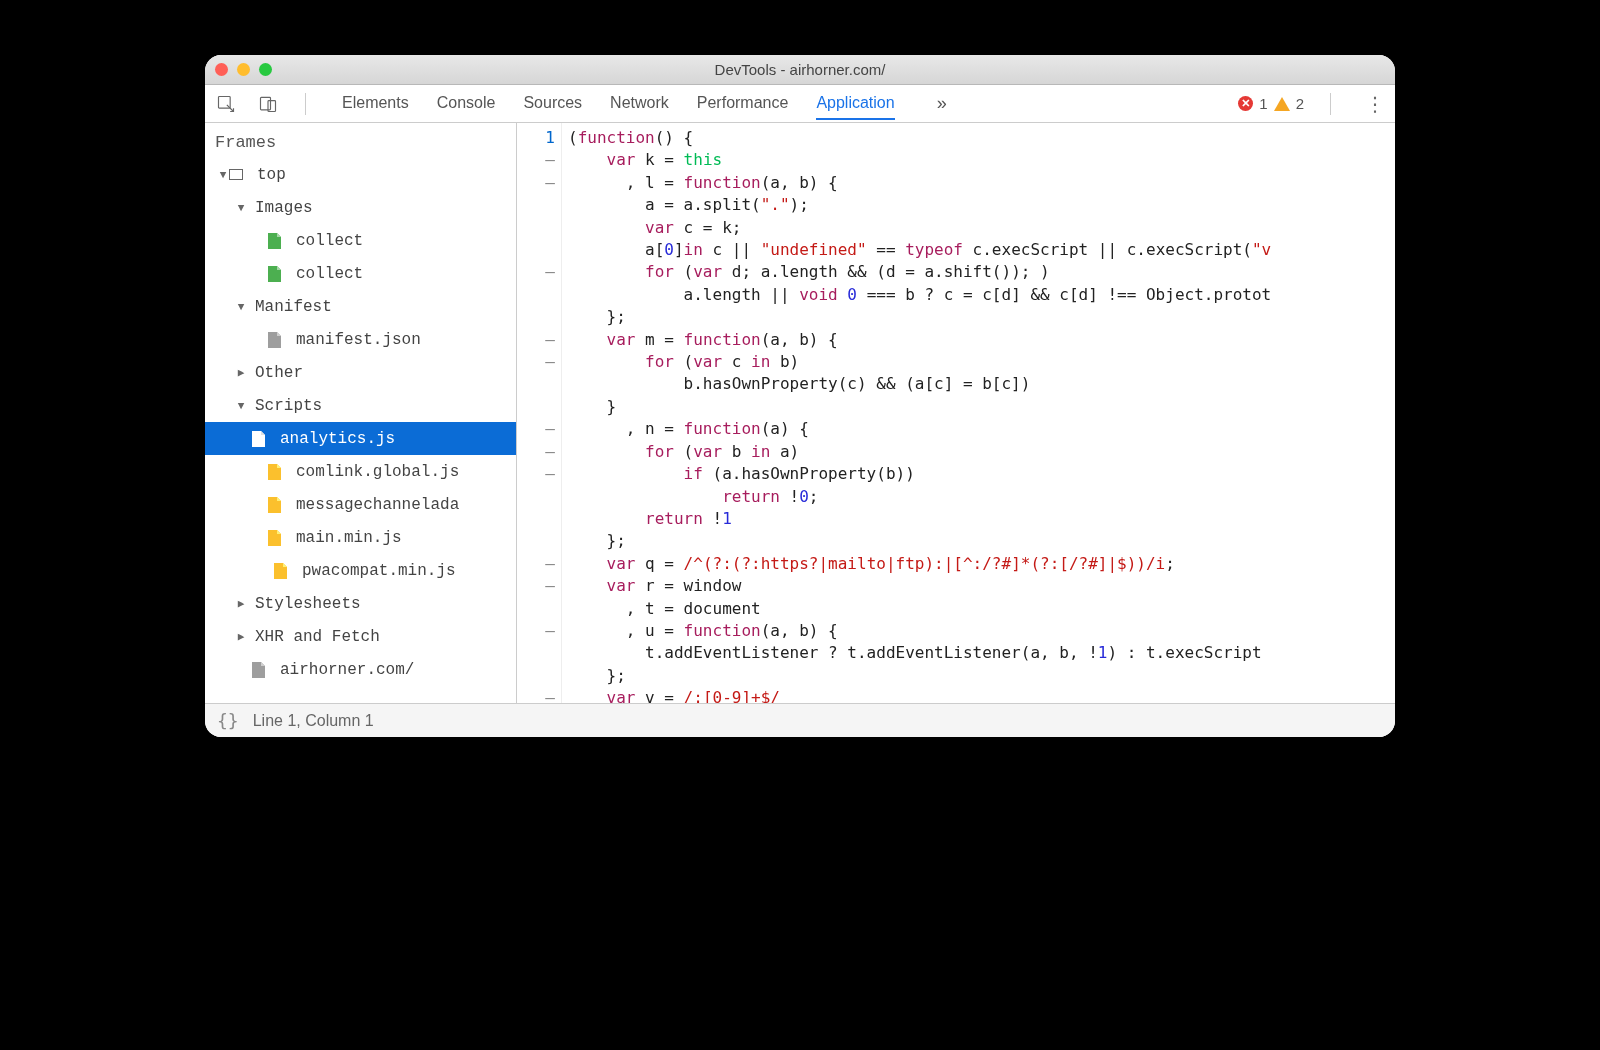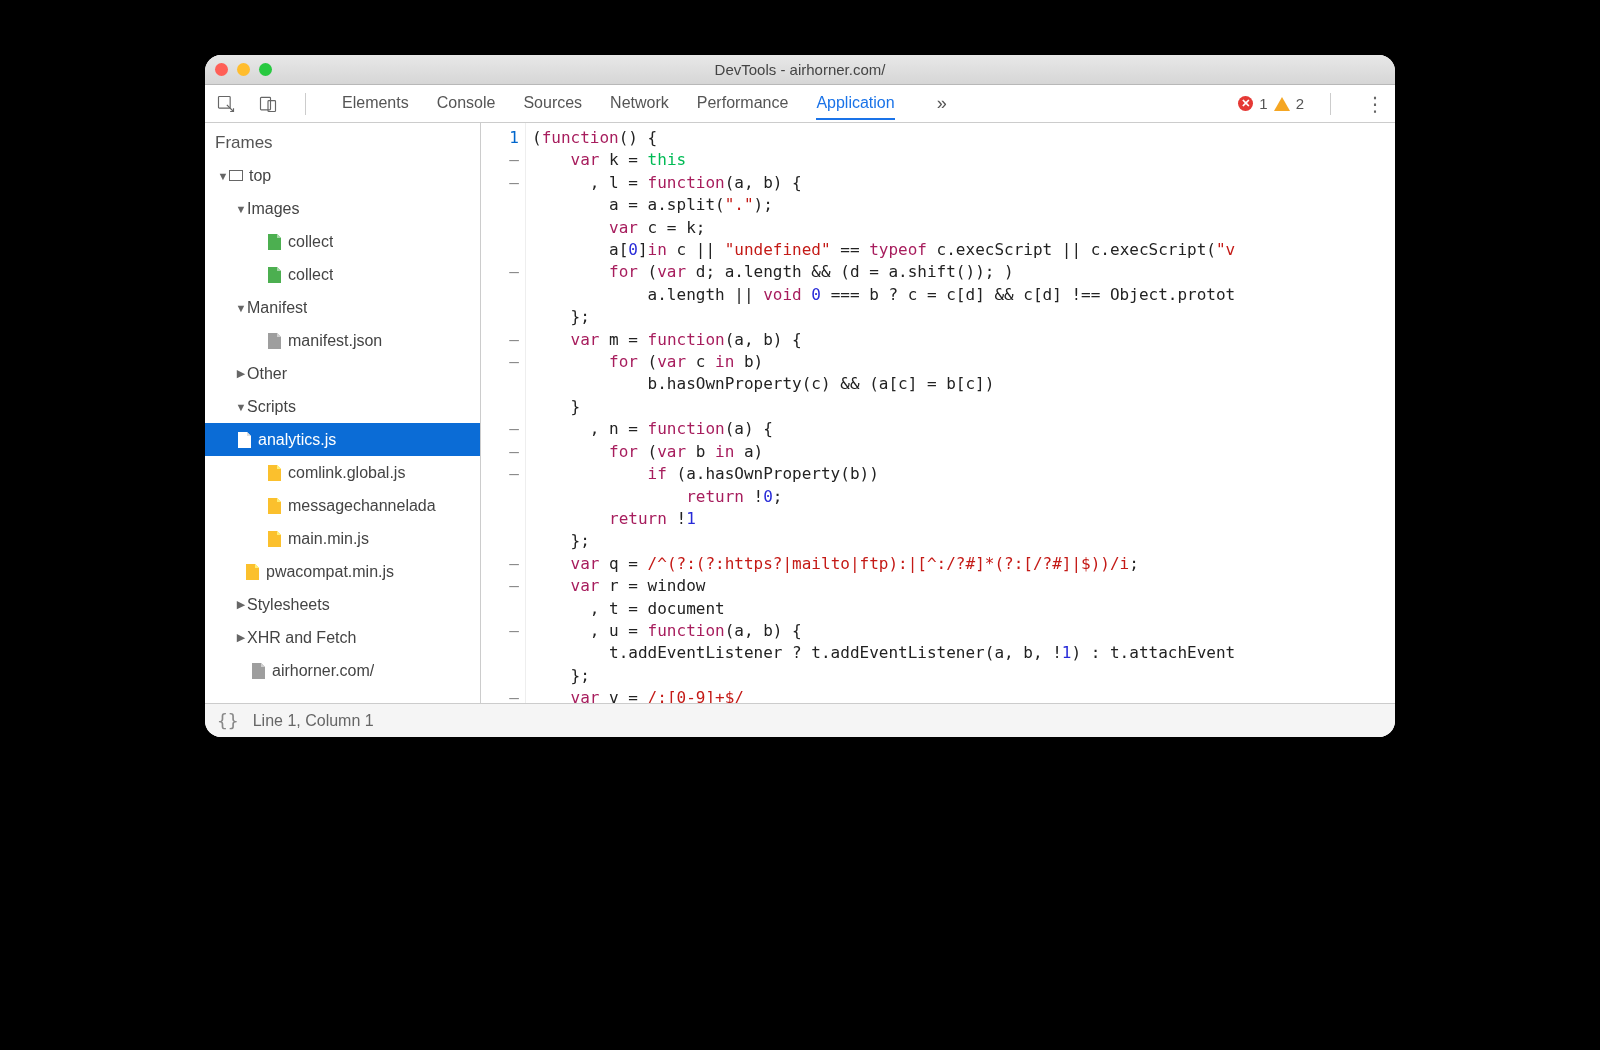--- a/index.html
+++ b/index.html
@@ -53,38 +53,39 @@
   .tab.active { color:#1a73e8; border-bottom:2px solid #1a73e8;text-align:right; }
   .more-tabs { margin-left:22px; color:#555; font-size:18px; }
   .spacer { flex:1; }
   .badges { display:flex; align-items:center; gap:6px; font-size:15px; color:#555; }
   .circ { width:15px; height:15px; border-radius:50%; display:inline-flex; align-items:center; justify-content:center; color:#fff; font-size:11px; font-weight:bold; }
   .circ.err { background:#e53935; }
   .tri { width:0; height:0; border-left:8px solid transparent; border-right:8px solid transparent; border-bottom:14px solid #f5a623; display:inline-block; position:relative; }
   .kebab { margin-left:8px; color:#666; font-size:20px; line-height:1; }
   .body { display:flex; height: 580px; }
   .sidebar {
-    width: 276px;
+    width: 312px;
     border-right:1px solid #ccc;
     overflow:hidden;
     font-size:16px;
     color:#444;
     display:flex;
     flex-direction:column;
+    font-family:Liberation Mono, monospace;
   }
   .side-hdr { padding:10px 10px 6px 10px; color:#555; font-size:17px; }
   .tree { flex:1; overflow:hidden; }
   .row { display:flex; align-items:center; height:33px; white-space:nowrap; overflow:hidden; text-overflow:ellipsis; cursor:pointer; }
   .row.selected { background:#0b6cd6; color:#fff; }
   .arrow { width:12px; text-align:center; color:#666; font-size:11px; }
   .ficon { width:18px; height:18px; margin-right:6px; display:inline-flex; align-items:center; justify-content:center; }
   .ficon.frame { border:1.5px solid #666; width:14px; height:11px; }
   .ficon.file { position:relative; width:15px; height:18px; }
   .file-svg { width:15px; height:18px; }
-  .lbl { overflow:hidden; text-overflow:ellipsis; }
+  .lbl { overflow:hidden; text-overflow:ellipsis;margin-left:8px; }
   .editor { flex:1; display:flex; overflow:hidden; font-family: Menlo, Consolas, monospace; font-size:16px; line-height:22.4px; }
   .gutter { width:45px; text-align:right; padding:4px 6px 4px 0; color:#888; background:#fff; border-right:1px solid #eee; user-select:none; }
   .gutter .ln { color:#06c; }
   .gutter .fold { color:#888; }
   .code { flex:1; padding:4px 0 4px 6px; white-space:pre; overflow:hidden; color:#222; }
   .kw { color:#a71d5d; }
   .this { color:#0b5; }
   .str { color:#c41a16; }
   .num { color:#272ad8; }
   .rgx { color:#c41a16; }
@@ -188,21 +189,21 @@
 
         <div class="row" style="padding-left:30px">
           <span class="arrow">▶</span>
           <span class="lbl">Other</span>
         </div>
 
         <div class="row" style="padding-left:30px">
           <span class="arrow">▼</span>
           <span class="lbl">Scripts</span>
         </div>
-        <div class="row selected" style="padding-left:32px">
+        <div class="row selected" style="padding-left:46px">
           <span class="ficon file">
               <svg class="file-svg" viewBox="0 0 15 18">
                 <path d="M1 1h9l4 4v12H1z" fill="#fff"></path>
                 <path d="M10 1v4h4" fill="#e0e0e0"></path>
               </svg>
             </span>
           <span class="lbl">analytics.js</span>
         </div>
         <div class="row" style="padding-left:62px">
           <span class="ficon file">
@@ -224,21 +225,21 @@
         </div>
         <div class="row" style="padding-left:62px">
           <span class="ficon file">
               <svg class="file-svg" viewBox="0 0 15 18">
                 <path d="M1 1h9l4 4v12H1z" fill="#fbc02d"></path>
                 <path d="M10 1v4h4" fill="#fff176"></path>
               </svg>
             </span>
           <span class="lbl">main.min.js</span>
         </div>
-        <div class="row" style="padding-left:40px">
+        <div class="row" style="padding-left:68px">
           <span class="ficon file">
               <svg class="file-svg" viewBox="0 0 15 18">
                 <path d="M1 1h9l4 4v12H1z" fill="#fbc02d"></path>
                 <path d="M10 1v4h4" fill="#fff176"></path>
               </svg>
             </span>
           <span class="lbl">pwacompat.min.js</span>
         </div>
 
         <div class="row" style="padding-left:30px">
@@ -306,21 +307,21 @@
 <span>      , n = </span><span class="kw">function</span><span>(a) {</span>
 <span>        </span><span class="kw">for</span><span> (</span><span class="kw">var</span><span> b </span><span class="kw">in</span><span> a)</span>
 <span>            </span><span class="kw">if</span><span> (a.hasOwnProperty(b))</span>
 <span>                </span><span class="kw">return</span><span> !</span><span class="num">0</span><span>;</span>
 <span>        </span><span class="kw">return</span><span> !</span><span class="num">1</span>
 <span>    };</span>
 <span>    </span><span class="kw">var</span><span> q = </span><span class="rgx">/^(?:(?:https?|mailto|ftp):|[^:/?#]*(?:[/?#]|$))/i</span><span>;</span>
 <span>    </span><span class="kw">var</span><span> r = window</span>
 <span>      , t = document</span>
 <span>      , u = </span><span class="kw">function</span><span>(a, b) {</span>
-<span>        t.addEventListener ? t.addEventListener(a, b, !</span><span class="num">1</span><span>) : t.attachEvent</span>
+<span>        t.addEventListener ? t.addEventListener(a, b, !</span><span class="num">1</span><span>) : t.execScript</span>
 <span>    };</span>
 <span>    </span><span class="kw">var</span><span> v = </span><span class="rgx">/:[0-9]+$/</span></div>
     </div>
   </div>
 
   <div class="statusbar">
     <span class="braces">{}</span>
     <span>Line 1, Column 1</span>
   </div>
 

